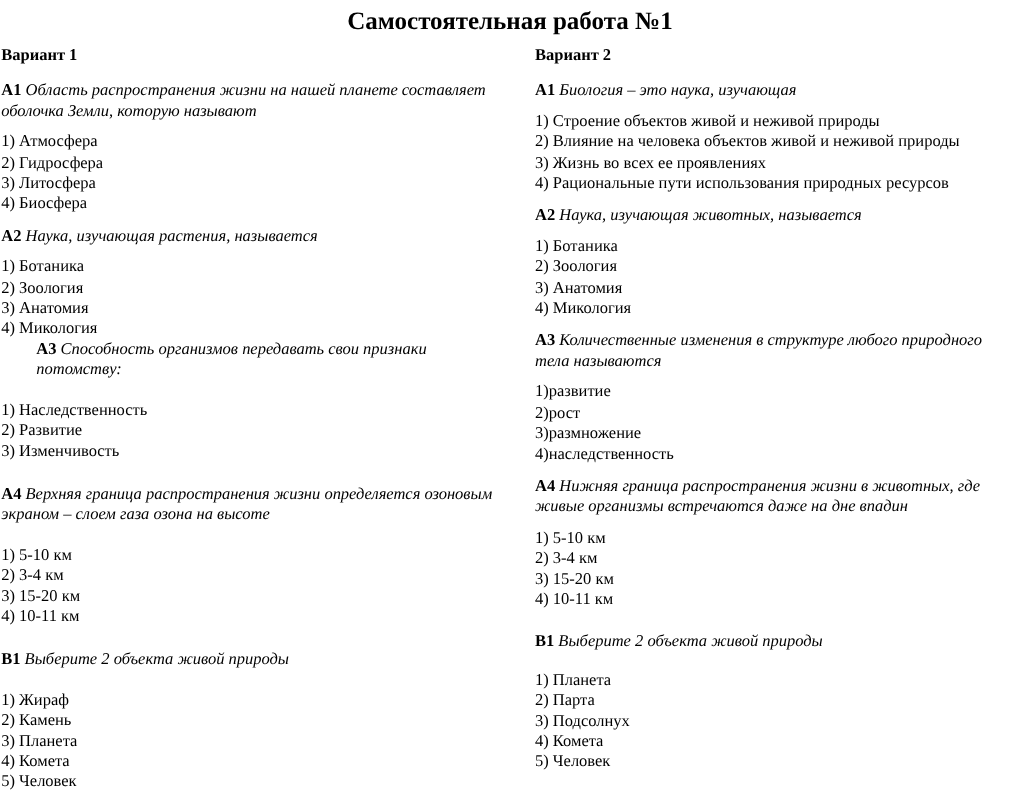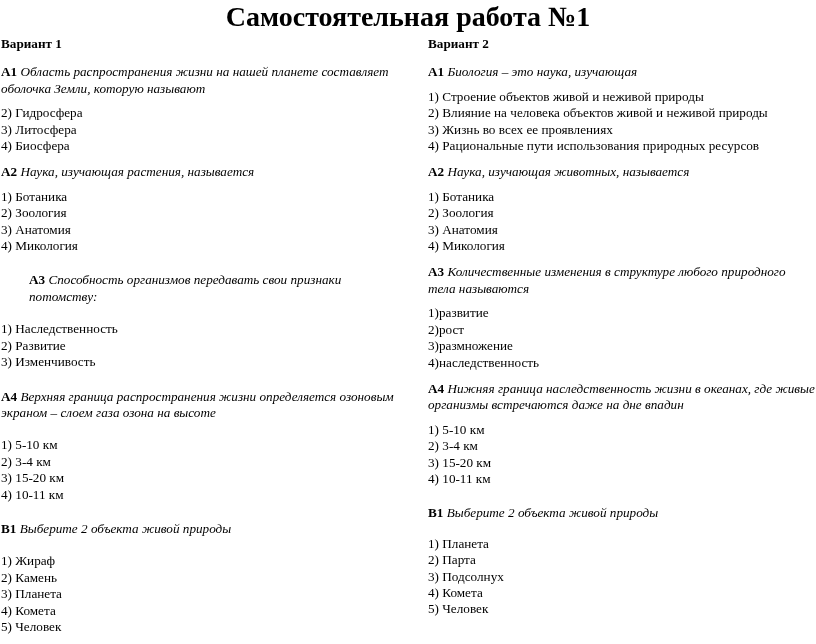--- a/index.html
+++ b/index.html
@@ -3,21 +3,21 @@
   <meta charset="utf-8">
   <style>
     html, body { margin: 0; padding: 0; background: #ffffff; }
     body {
       width: 816px; height: 644px; position: relative; overflow: hidden;
       font-family: "Liberation Serif", "DejaVu Serif", serif;
       color: #000000; font-size: 13.2px; line-height: 16.4px;
     }
     .title {
       position: absolute; left: 0; top: 5px; width: 816px;
-      text-align: center; font-weight: bold; font-size: 28px; line-height: 24px;
+      text-align: center; font-weight: bold; font-size: 20px; line-height: 24px;
     }
     .col { position: absolute; top: 36px; }
     .col.left { left: 1px; width: 405px; }
     .col.right { left: 428px; width: 388px; }
     .variant { font-weight: bold; margin: 0 0 12px 0; }
     .q { margin: 0 0 8px 0; }
     .q .num { font-weight: bold; font-style: normal; text-align: right; }
     .q .text { font-style: italic; }
     .opts { margin: 0; padding: 0; list-style: none; }
     .opts li { margin: 0; padding: 0; white-space: nowrap; }
@@ -27,27 +27,28 @@
 <body>
 
 <div class="title">Самостоятельная работа №1</div>
 
 <div class="col left">
   <div class="variant">Вариант 1</div>
 
   <div class="block" style="margin-bottom:10px;">
     <div class="q"><span class="num">А1</span> <span class="text">Область распространения жизни на нашей планете составляет оболочка Земли, которую называют</span></div>
     <ul class="opts">
+      <li>1) Атмосфера</li>
       <li>2) Гидросфера</li>
       <li>3) Литосфера</li>
       <li>4) Биосфера</li>
     </ul>
   </div>
 
-  <div class="block" style="margin-bottom:18px;">
+  <div class="block" style="">
     <div class="q"><span class="num">А2</span> <span class="text">Наука, изучающая растения, называется</span></div>
     <ul class="opts">
       <li>1) Ботаника</li>
       <li>2) Зоология</li>
       <li>3) Анатомия</li>
       <li>4) Микология</li>
     </ul>
   </div>
 
   <div class="block" style="margin-bottom:18px;">
@@ -108,21 +109,21 @@
     <div class="q"><span class="num">А3</span> <span class="text">Количественные изменения в структуре любого природного тела называются</span></div>
     <ul class="opts">
       <li>1)развитие</li>
       <li>2)рост</li>
       <li>3)размножение</li>
       <li>4)наследственность</li>
     </ul>
   </div>
 
   <div class="block" style="margin-bottom:18px;">
-    <div class="q"><span class="num">А4</span> <span class="text">Нижняя граница наследственность жизни в океанах, где живые организмы встречаются даже на дне впадин</span></div>
+    <div class="q"><span class="num">А4</span> <span class="text">Нижняя граница распространения жизни в животных, где живые организмы встречаются даже на дне впадин</span></div>
     <ul class="opts">
       <li>1) 5-10 км</li>
       <li>2) 3-4 км</li>
       <li>3) 15-20 км</li>
       <li>4) 10-11 км</li>
     </ul>
   </div>
 
   <div class="block">
     <div class="q" style="margin-bottom:14px;"><span class="num">В1</span> <span class="text">Выберите 2 объекта живой природы</span></div>

